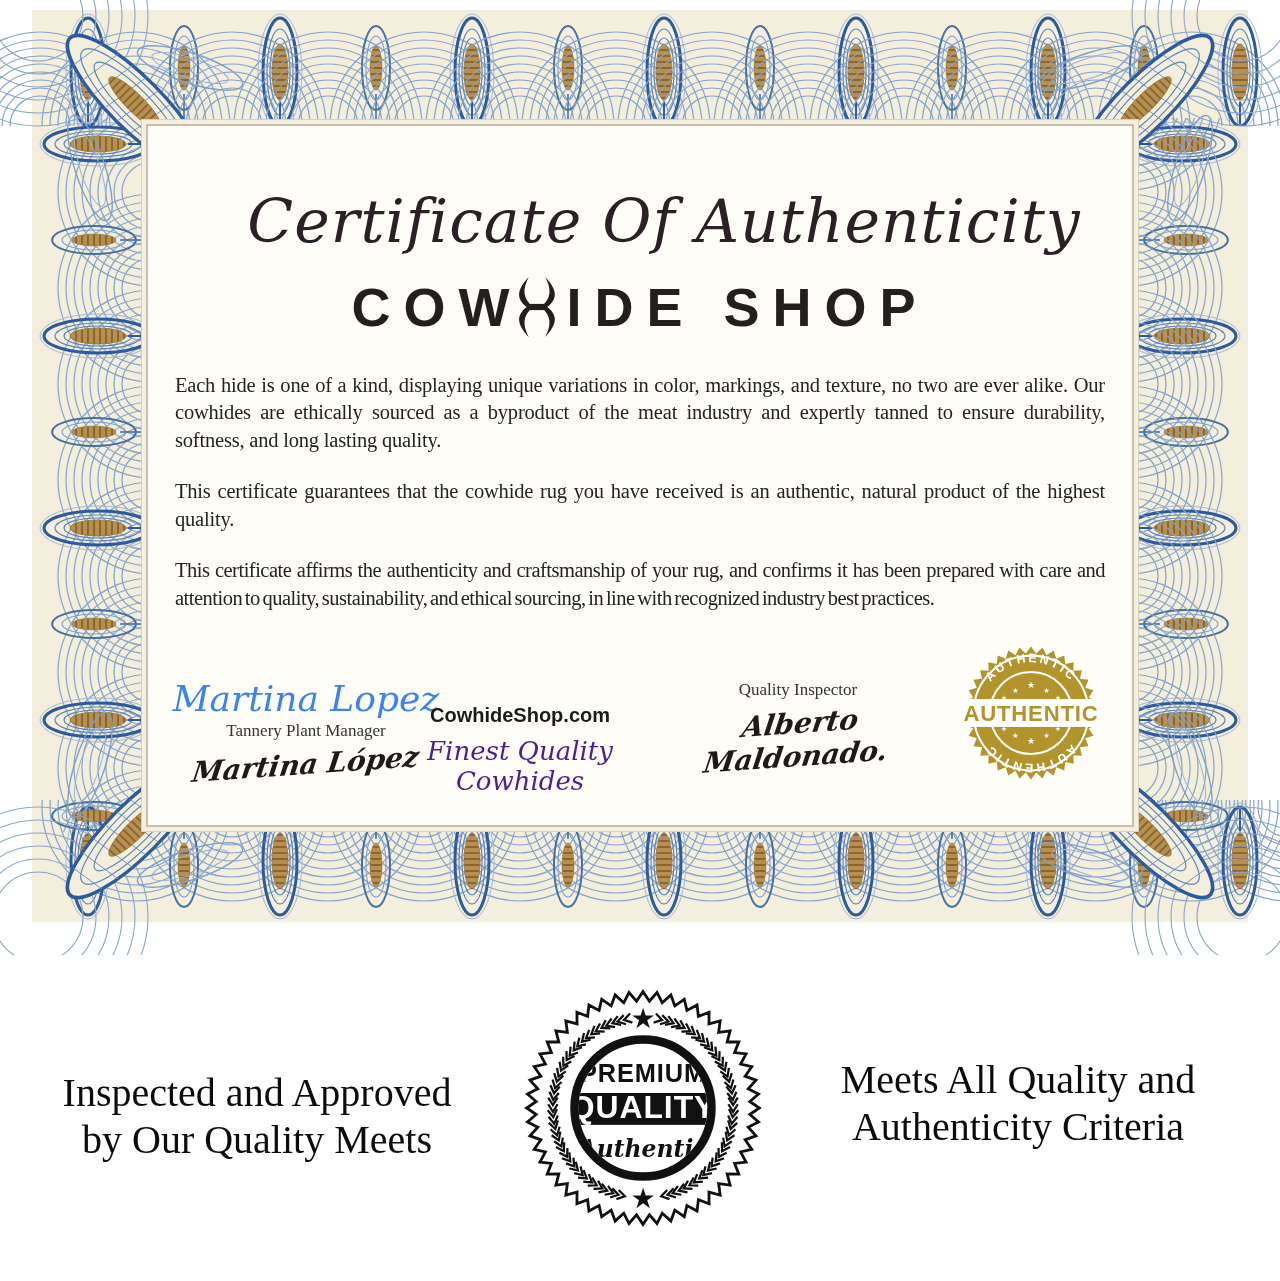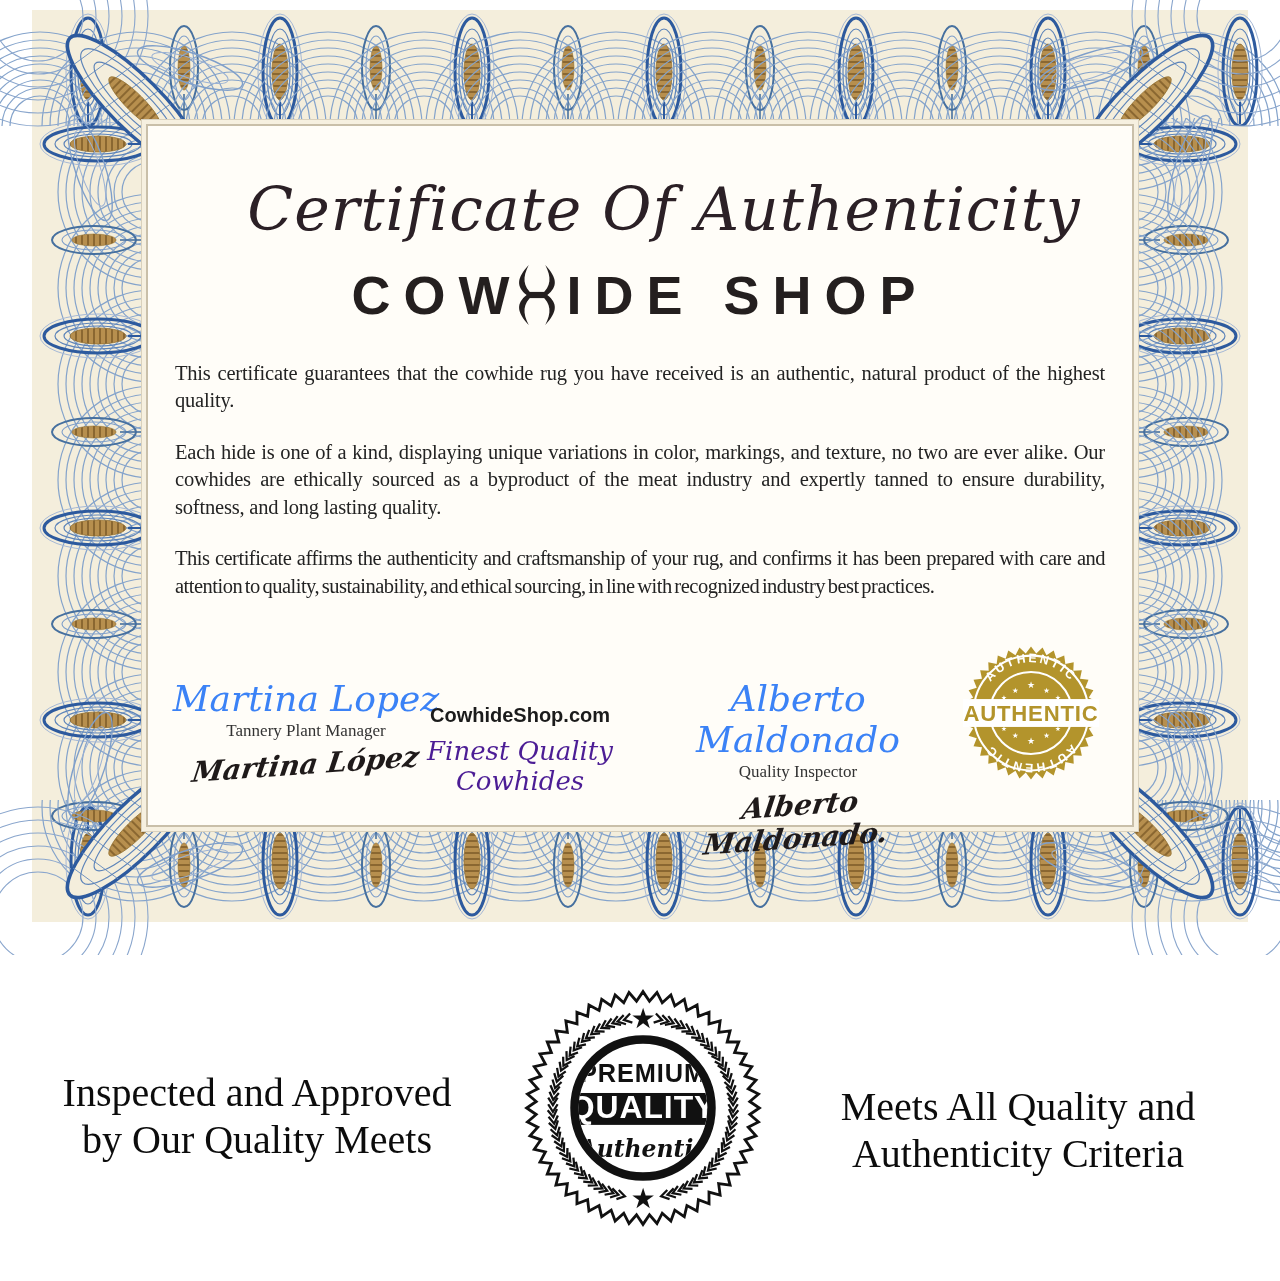--- a/index.html
+++ b/index.html
@@ -3,21 +3,21 @@
 <meta charset="utf-8">
 <style>
   html,body{margin:0;padding:0;background:#fff;}
   .stage{position:relative;width:1280px;height:1281px;background:#fff;overflow:hidden;
          font-family:"Liberation Serif",serif;}
   .certificate{position:absolute;left:0;top:0;width:1280px;height:955px;}
   .border-svg{position:absolute;left:0;top:0;}
   .panel{position:absolute;left:146px;top:124px;width:988px;height:703px;box-sizing:border-box;
          background:#fffdf8;border:2px solid #c9bfa9;
          box-shadow:0 0 0 4px #f6f0e0,0 0 0 5px #d9d1bd;text-align:center;}
-  .title{margin:0;padding-top:48px;font-family:"DejaVu Serif",serif;font-style:italic;font-weight:400;
+  .title{margin:12px;padding-top:48px;font-family:"DejaVu Serif",serif;font-style:italic;font-weight:400;
          font-size:60px;letter-spacing:1px;color:#2b2026;padding-left:48px;}
   .logo{margin-top:20px;display:flex;justify-content:center;align-items:center;}
   .logo span{font-family:"Liberation Sans",sans-serif;font-weight:700;font-size:54px;
              letter-spacing:13px;color:#241f1f;white-space:pre;}
   .hglyph{width:46px;height:60px;margin:0 6px 0 -8px;flex:none;}
   .body-text{margin-top:34px;padding:0 27px;text-align:justify;font-size:20.5px;line-height:1.34;
              color:#232323;letter-spacing:-0.2px;}
   .body-text p{margin:0 0 24px;}
   .body-text p.tight{letter-spacing:-0.5px;word-spacing:-2px;}
   .sig{position:absolute;text-align:center;}
@@ -36,21 +36,21 @@
              text-anchor:middle;letter-spacing:1px;}
   .badge{position:absolute;left:521px;top:986px;width:244px;height:244px;}
   .badge-premium{font-family:"Liberation Sans",sans-serif;font-weight:700;font-size:27px;fill:#111;
                  text-anchor:middle;letter-spacing:1px;}
   .badge-quality{font-family:"Liberation Sans",sans-serif;font-weight:700;font-size:34px;fill:#fff;
                  text-anchor:middle;letter-spacing:1px;}
   .badge-script{font-family:"DejaVu Serif",serif;font-style:italic;font-weight:700;font-size:25px;
                 fill:#111;text-anchor:middle;}
   .footer-text{position:absolute;text-align:center;font-size:40px;line-height:1.18;color:#0c0c0c;}
   .footer-text.fl{left:27px;top:1069px;width:460px;}
-  .footer-text.fr{left:783px;top:1083px;width:470px;}
+  .footer-text.fr{left:783px;top:1056px;width:470px;}
 </style>
 </head>
 <body>
 
 <div class="stage">
 
   <div class="certificate">
     <svg class="border-svg" width="1280" height="955" viewBox="0 0 1280 955">
       <defs>
         <pattern id="tanStripes" width="4" height="6" patternUnits="userSpaceOnUse">
@@ -210,38 +210,37 @@
         <span>COW</span>
         <svg class="hglyph" viewBox="0 0 44 58">
           <path d="M14,0 C2,13 2,21 12,29 C2,37 2,45 14,58 C8,46 8,38 18,29 C8,20 8,12 14,0 Z" fill="#241f1f"></path>
           <path d="M30,0 C42,13 42,21 32,29 C42,37 42,45 30,58 C36,46 36,38 26,29 C36,20 36,12 30,0 Z" fill="#241f1f"></path>
           <rect x="15" y="26" width="14" height="6" fill="#241f1f"></rect>
         </svg>
         <span>IDE SHOP</span>
       </div>
 
       <div class="body-text">
+        <p>Each hide is one of a kind, displaying unique variations in color, markings, and texture, no two are ever alike. Our cowhides are ethically sourced as a byproduct of the meat industry and expertly tanned to ensure durability, softness, and long lasting quality.</p>
         <p>This certificate guarantees that the cowhide rug you have received is an authentic, natural product of the highest quality.</p>
-        <p>Each hide is one of a kind, displaying unique variations in color, markings, and texture, no two are ever alike. Our cowhides are ethically sourced as a byproduct of the meat industry and expertly tanned to ensure durability, softness, and long lasting quality.</p>
         <p class="tight">This certificate affirms the authenticity and craftsmanship of your rug, and confirms it has been prepared with care and attention to quality, sustainability, and ethical sourcing, in line with recognized industry best practices.</p>
       </div>
 
       <div class="sig left">
         <div class="sig-name">Martina Lopez</div>
         <div class="sig-role">Tannery Plant Manager</div>
         <div class="sig-script">Martina López</div>
       </div>
 
       <div class="brandfoot">
         <div class="site">CowhideShop.com</div>
         <div class="tagline">Finest Quality Cowhides</div>
       </div>
 
       <div class="sig right">
-        <div class="sig-name">Alberto Maldonado</div>
         <div class="sig-role">Quality Inspector</div>
         <div class="sig-script">Alberto Maldonado.</div>
       </div>
 
       <svg class="seal" viewBox="-100 -100 200 200">
         <defs>
           <path id="sealTopArc" d="M -53.7,-31 A 62,62 0 0 1 53.7,-31" fill="none"></path>
           <path id="sealBottomArc" d="M 53.7,31 A 62,62 0 0 1 -53.7,31" fill="none"></path>
         </defs>
         <polygon id="sealScallop" fill="#b3942c" points="0.0,-81.0 6.4,-72.7 14.1,-79.8 18.9,-70.5 27.7,-76.1 30.9,-66.2 40.5,-70.1 41.9,-59.8 52.1,-62.0 51.6,-51.6 62.0,-52.1 59.8,-41.9 70.1,-40.5 66.2,-30.9 76.1,-27.7 70.5,-18.9 79.8,-14.1 72.7,-6.4 81.0,-0.0 72.7,6.4 79.8,14.1 70.5,18.9 76.1,27.7 66.2,30.9 70.1,40.5 59.8,41.9 62.0,52.1 51.6,51.6 52.1,62.0 41.9,59.8 40.5,70.1 30.9,66.2 27.7,76.1 18.9,70.5 14.1,79.8 6.4,72.7 0.0,81.0 -6.4,72.7 -14.1,79.8 -18.9,70.5 -27.7,76.1 -30.9,66.2 -40.5,70.1 -41.9,59.8 -52.1,62.0 -51.6,51.6 -62.0,52.1 -59.8,41.9 -70.1,40.5 -66.2,30.9 -76.1,27.7 -70.5,18.9 -79.8,14.1 -72.7,6.4 -81.0,0.0 -72.7,-6.4 -79.8,-14.1 -70.5,-18.9 -76.1,-27.7 -66.2,-30.9 -70.1,-40.5 -59.8,-41.9 -62.0,-52.1 -51.6,-51.6 -52.1,-62.0 -41.9,-59.8 -40.5,-70.1 -30.9,-66.2 -27.7,-76.1 -18.9,-70.5 -14.1,-79.8 -6.4,-72.7"></polygon>

